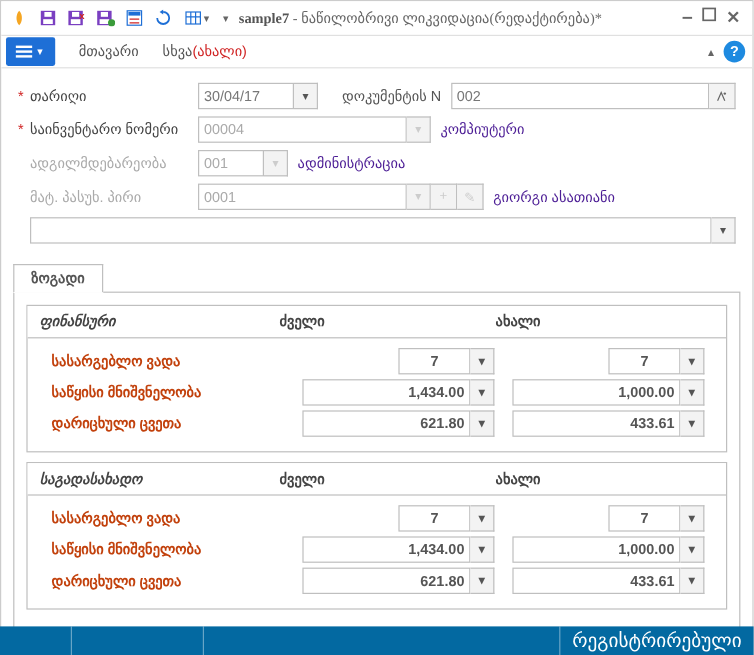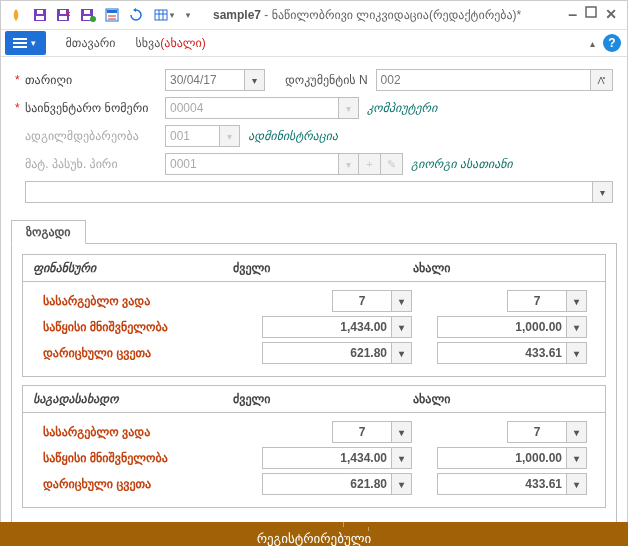--- a/index.html
+++ b/index.html
@@ -25,25 +25,26 @@
     width: 22px;
     height: 22px;
     display: flex;
     align-items: center;
     justify-content: center;
     margin-right: 2px;
     border-radius: 2px;
     cursor: pointer;
   }
   .titlebar .title-text {
-    margin-left: 16px;
+    margin-left: 2px;
     color: #666;
     flex: 1;
     white-space: nowrap;
     overflow: hidden;
+    font-family: Liberation Serif, serif;
   }
   .titlebar .win-controls {
     display: flex;
     gap: 8px;
     padding-right: 6px;
   }
   .ribbon-strip {
     display: flex;
     align-items: center;
     height: 28px;
@@ -107,21 +108,21 @@
     border-left: none; background: #f3f3f3;
     display:flex; align-items:center; justify-content:center;
     font-size:10px; color:#555;
   }
   .sqbtn {
     width: 22px; height: 22px; border: 1px solid #bfbfbf;
     background: #f3f3f3; margin-left: 0; border-left:none;
     display:flex; align-items:center; justify-content:center;
     font-size:11px; color:#666;
   }
-  .ghost-text { color: #0f766e; margin-left: 8px; font-style: italic; }
+  .ghost-text { color: #4c1d95; margin-left: 8px; }
   .doc-label { margin-left: 20px; margin-right: 8px; color:#555; }
 
   .tabs {
     margin: 6px 10px 0 10px;
     position: relative;
     font-weight: bold;
   }
   .tab-headers {
     display: flex;
     position: relative;
@@ -170,40 +171,39 @@
     display: flex;
     align-items: center;
     height: 26px;
   }
   .data-row .dlabel { flex: 0 0 210px; color:#c2410c; padding-left:10px;}
   .val-cell {
     flex: 0 0 175px;
     display:flex; justify-content:flex-end; padding-right: 6px;
   }
   .num-input {
-    width: 130px; height: 22px; border:1px solid #bfbfbf;
+    width: 140px; height: 22px; border:1px solid #bfbfbf;
     display:flex; align-items:center; justify-content:flex-end;
     padding: 0 4px; color:#555; background:#fff;
   }
   .num-input.sm { width: 60px; justify-content:center;}
   .num-dd {
     width:20px; height:22px; border:1px solid #bfbfbf; border-left:none;
     background:#f3f3f3; display:flex; align-items:center; justify-content:center;
     font-size:10px; color:#555;
   }
   .statusbar {
     position: absolute;
     bottom: 0; left:0; right:0;
     height: 24px;
-    background: #a16207;
+    background: #0369a1;
     color: #fff;
     display:flex;
     align-items:center;
-    font-size: 13px;
-    flex-direction: column;
+    font-size: 16px;
   }
   .statusbar .seg {
     border-right: 1px solid rgba(255,255,255,0.4);
     height: 100%;
     padding: 0 10px;
     display:flex; align-items:center;
   }
   .statusbar .fill { flex:1; border-right: 1px solid rgba(255,255,255,0.4); height:100%;}
   svg { display:block; }
   .chev-up::before{content:"▴"; font-size:10px; color:#666;}

